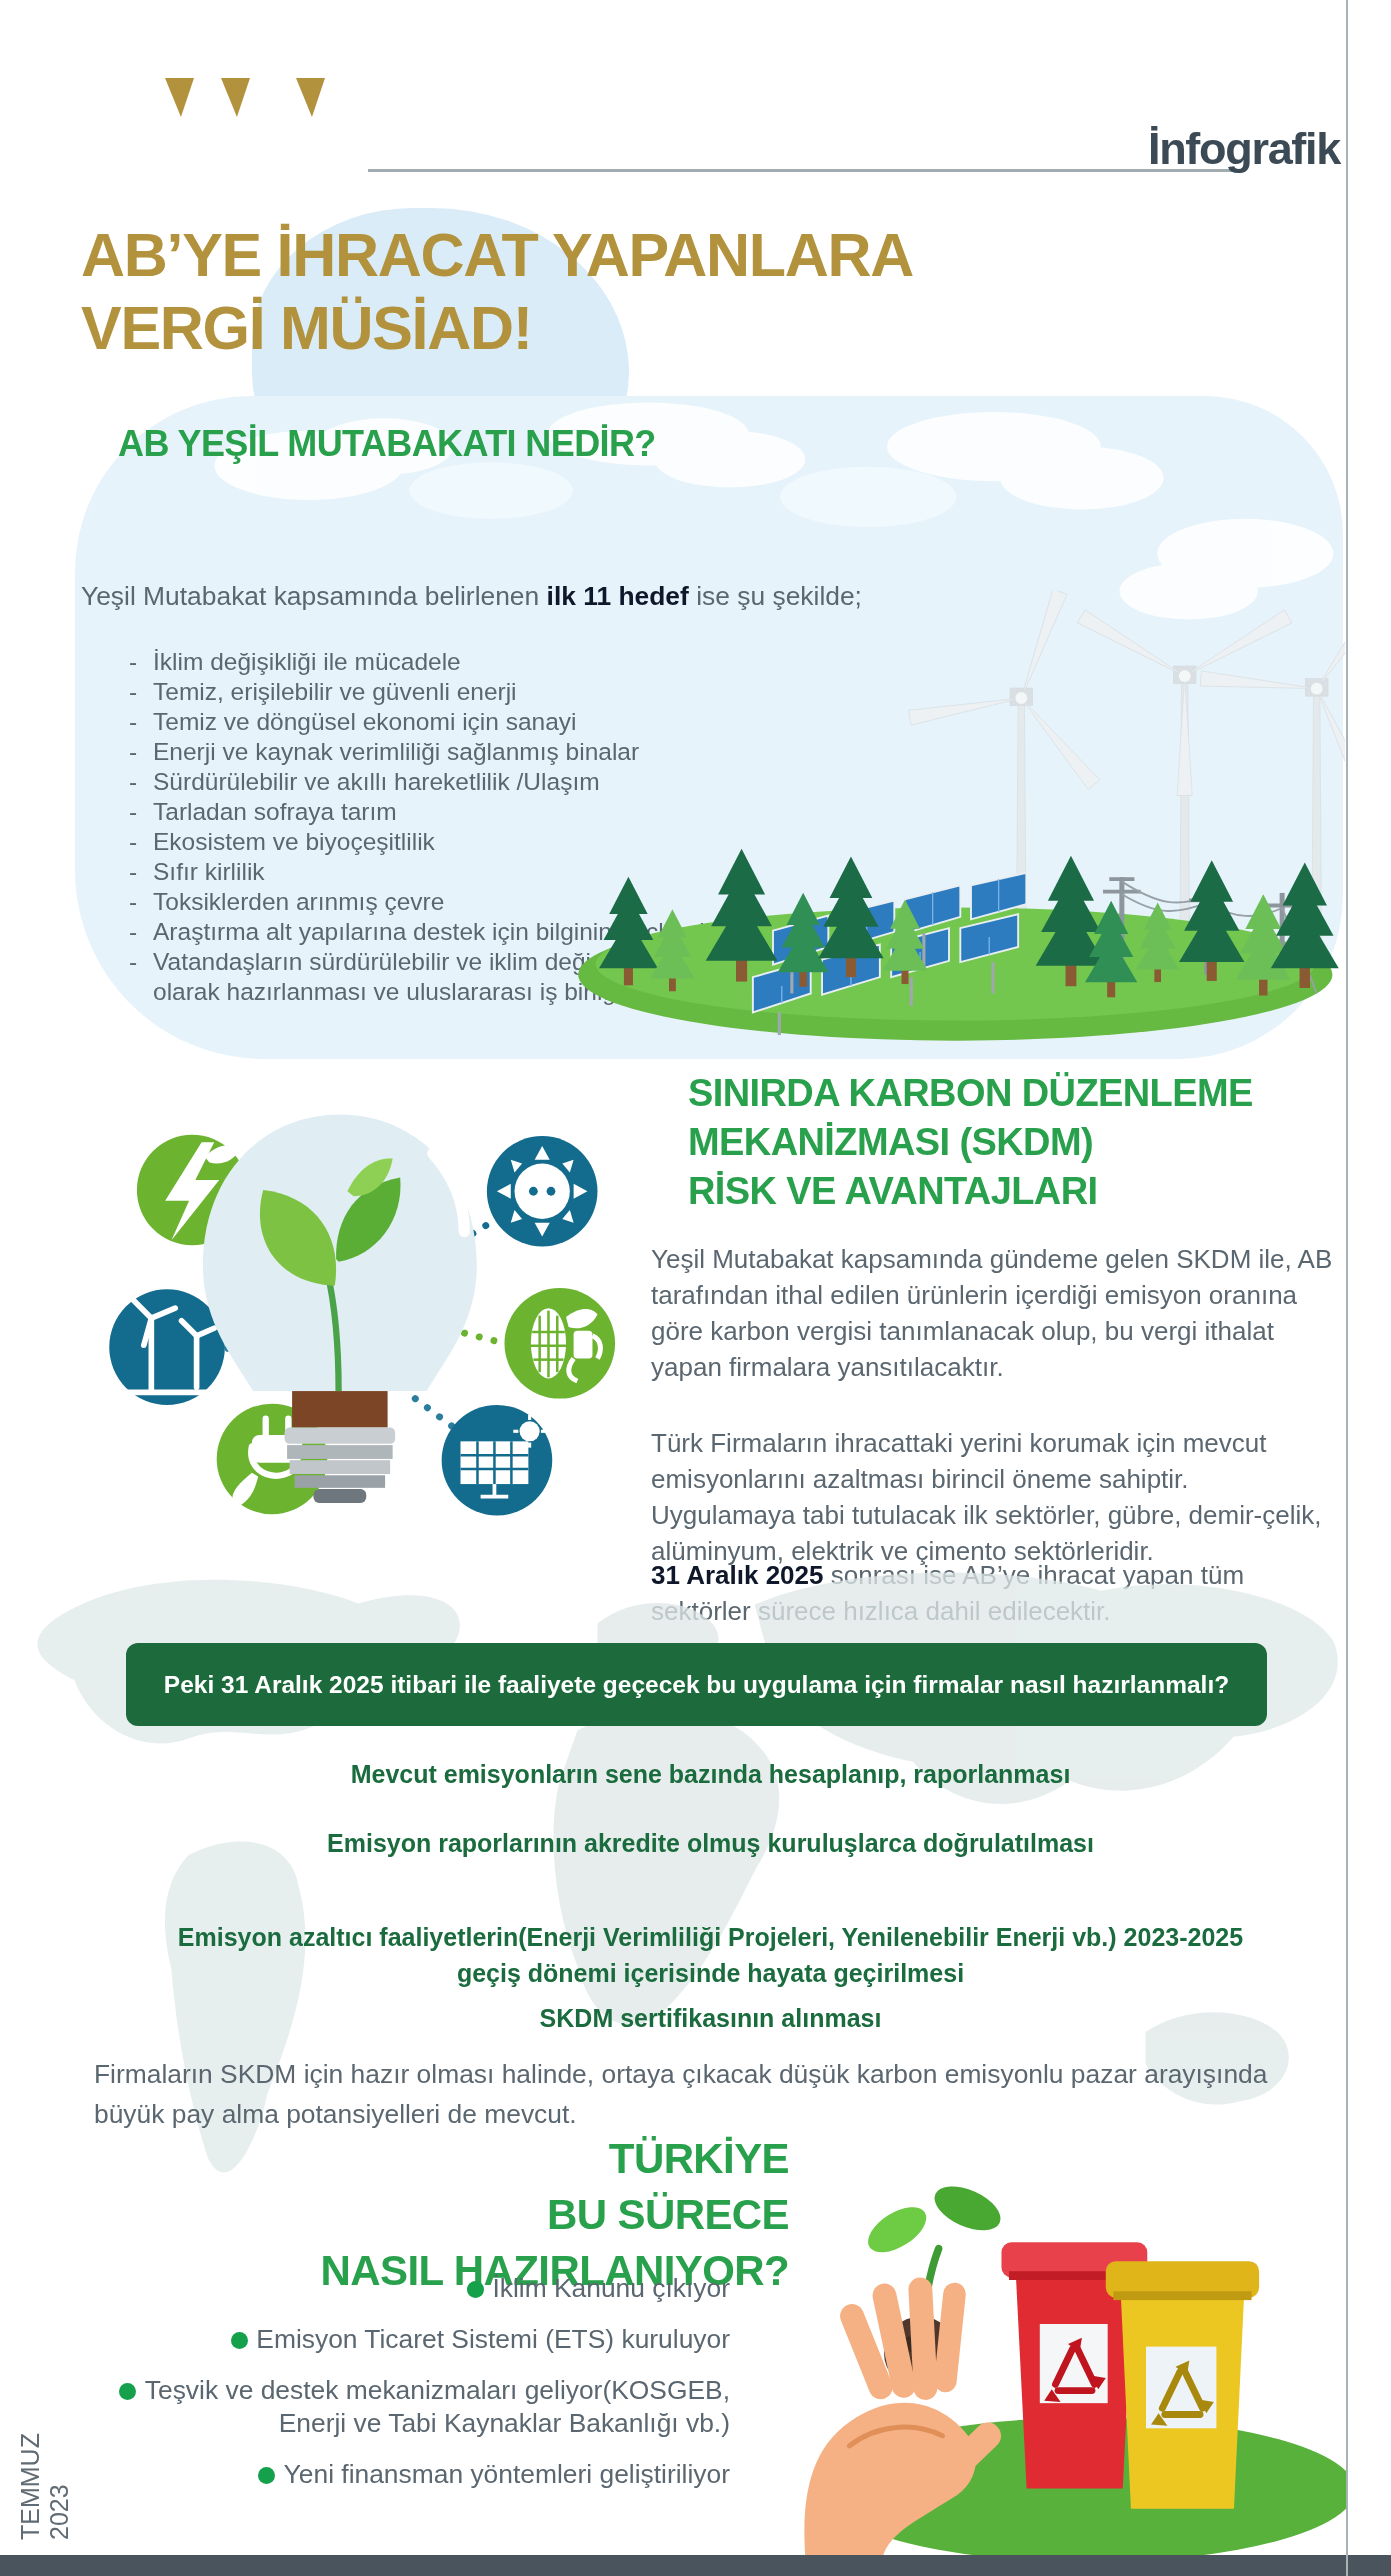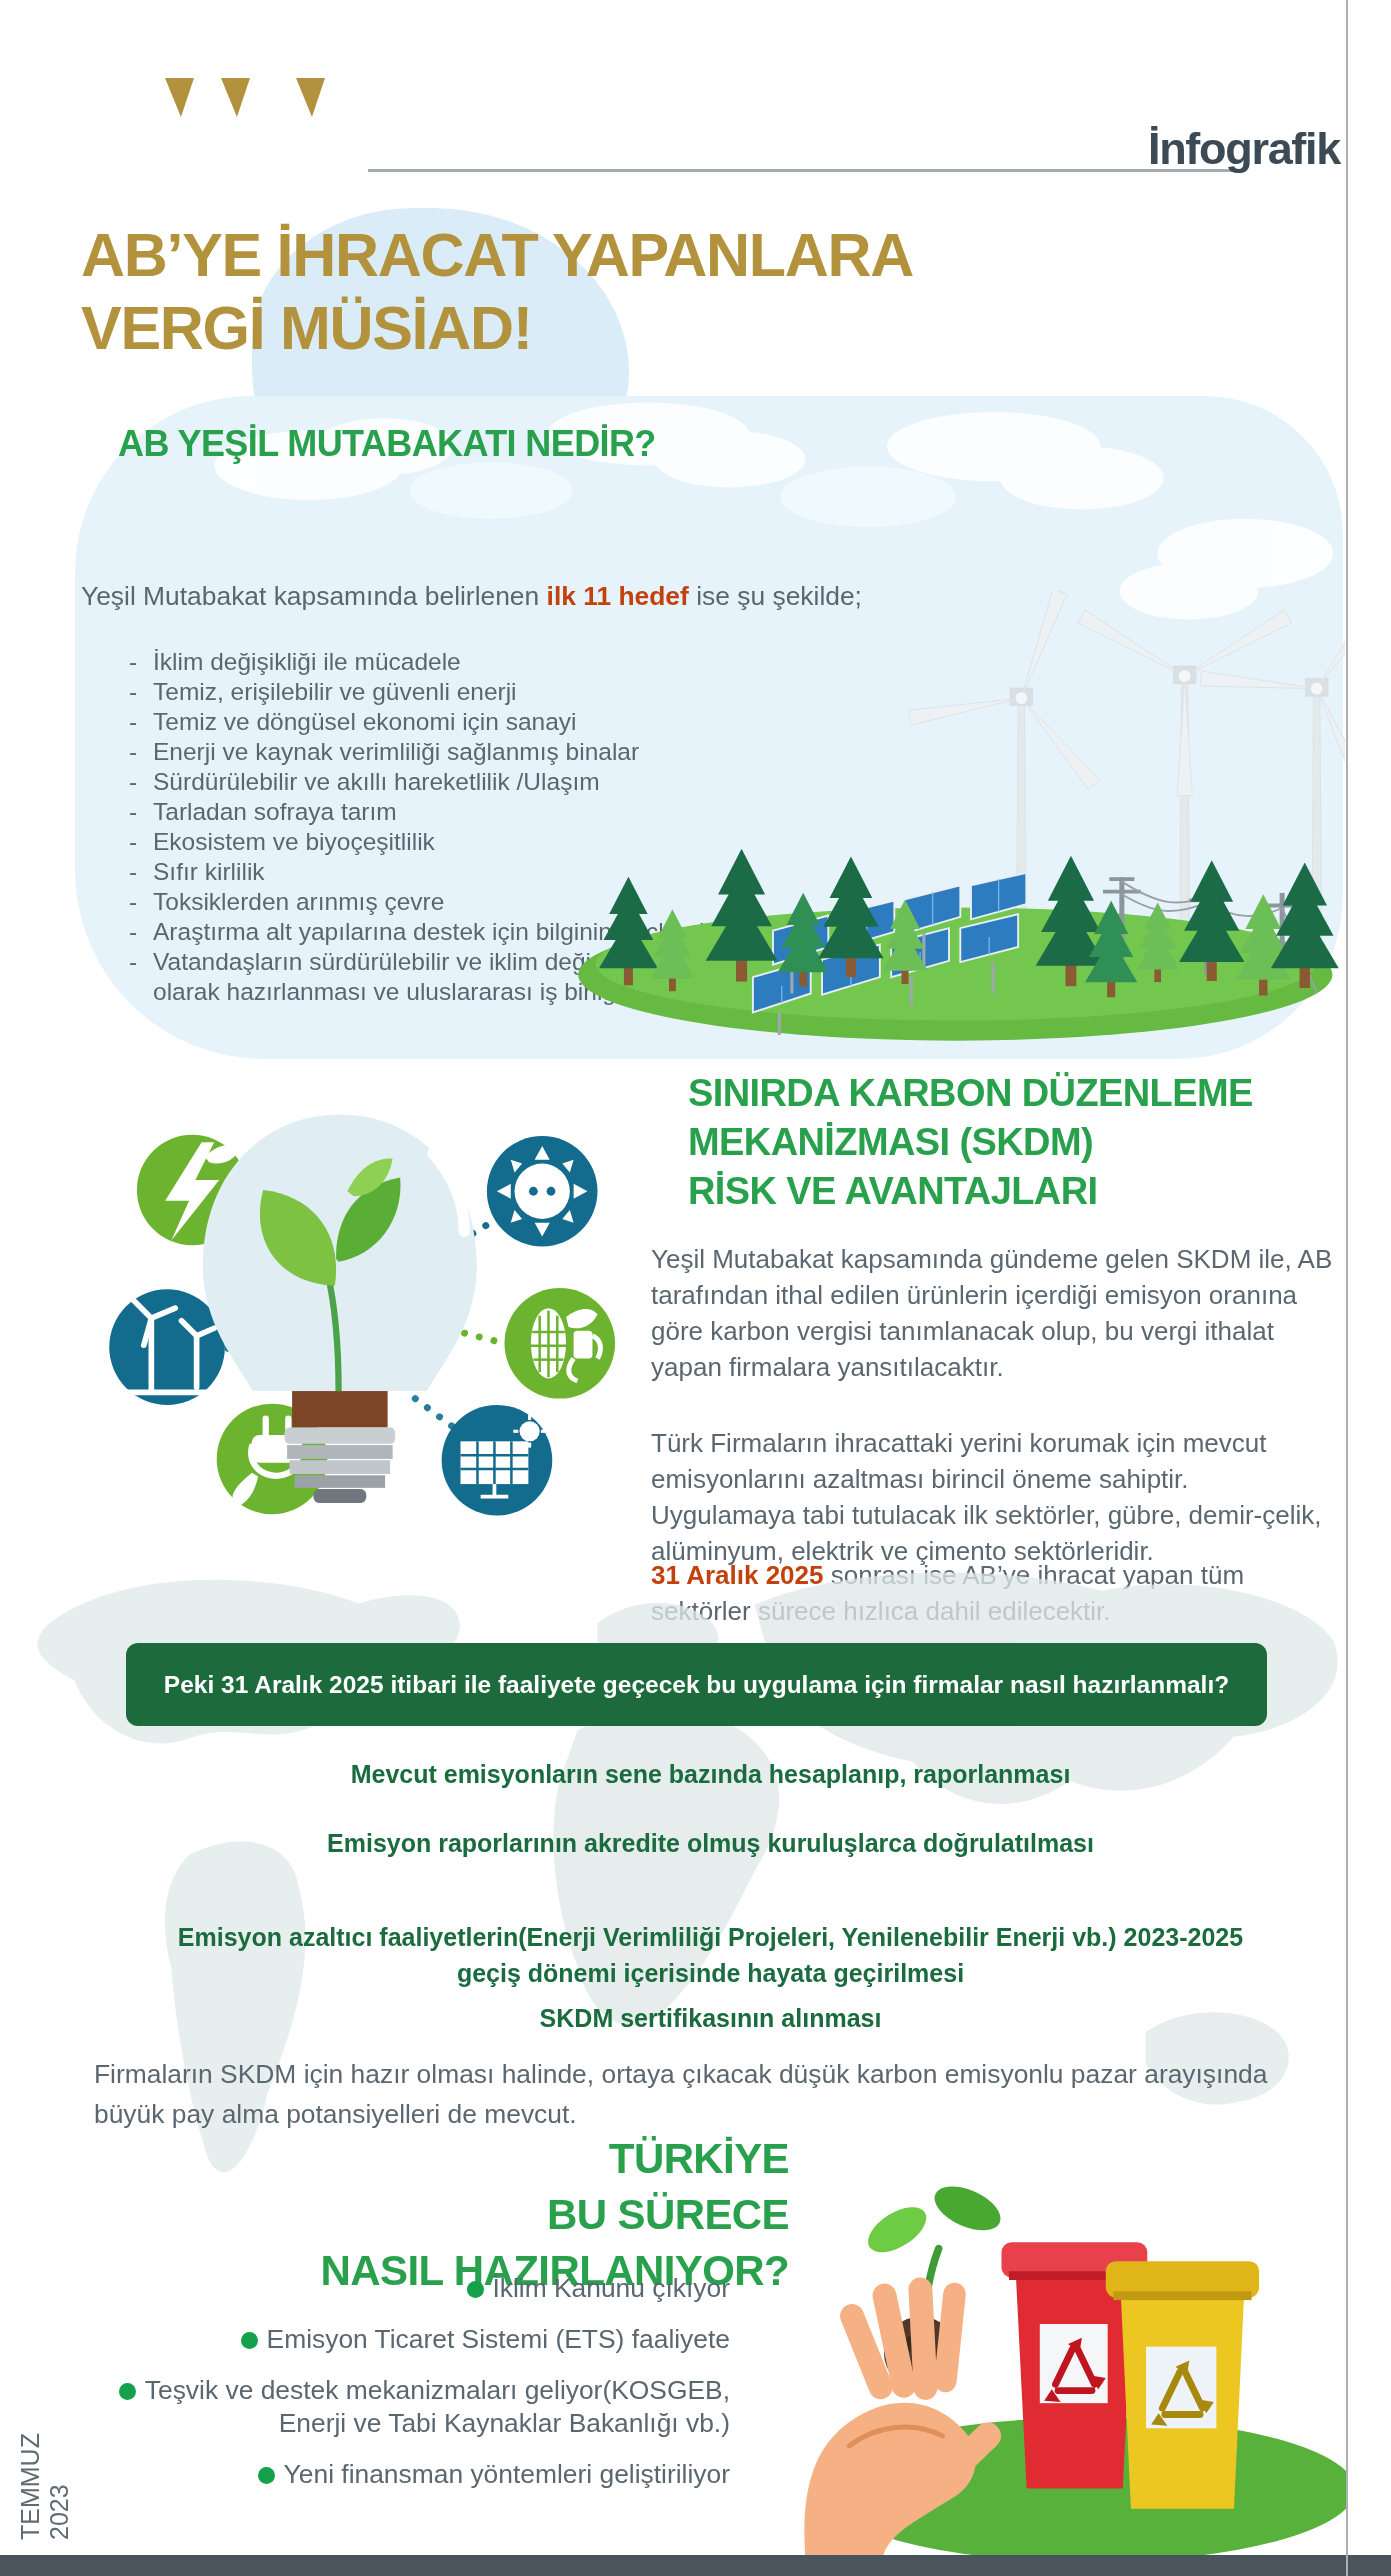--- a/index.html
+++ b/index.html
@@ -25,21 +25,21 @@
   .h-green{font-weight:900;color:#28a04c;margin-left:37px;}
   .sec1-h{left:81px;top:423px;font-size:36px;letter-spacing:-0.6px;}
   .sec1-p{left:81px;top:467px;width:1233px;font-size:26px;line-height:1.32;}
   .sec1-lead{left:81px;top:581px;font-size:26.4px;}
   .goals{left:129px;top:647px;width:1189px;font-size:24.5px;line-height:30px;
          list-style:none;margin:0;padding:0;}
   .goals li{position:relative;padding-left:24px;}
   .goals li::before{content:"-";position:absolute;left:0;top:0;}
   .skdm-h{left:651px;top:1069px;font-size:38px;line-height:1.29;letter-spacing:-0.6px;}
   .skdm-p{left:651px;width:682px;font-size:26px;line-height:1.38;}
-  .bold-ink{font-weight:bold;color:#c2410c;}
+  .bold-ink{font-weight:bold;color:#0f172a;}
   
   .banner{left:126px;top:1643px;width:1141px;height:83px;background:#1d6b3c;
           border-radius:12px;color:#ffffff;font-size:24.5px;font-weight:bold;
           display:flex;align-items:center;justify-content:center;white-space:nowrap;}
   .step{left:157px;width:1107px;text-align:center;font-size:25px;font-weight:bold;
         color:#1a6b3d;line-height:1.45;}
   .note{left:94px;top:2055px;width:1208px;font-size:26.4px;line-height:1.5;}
   
   .turkiye-h{left:252px;top:2131px;width:500px;text-align:right;font-size:42px;
              line-height:1.33;letter-spacing:-0.6px;}
@@ -412,21 +412,21 @@
   <div class="abs step" style="top:2000px;">SKDM sertifikasının alınması</div>
   <div class="abs note">Firmaların SKDM için hazır olması halinde, ortaya çıkacak düşük karbon emisyonlu pazar arayışında büyük pay alma potansiyelleri de mevcut.</div>
 
   <div class="abs turkiye-h h-green">
     <div>TÜRKİYE</div>
     <div>BU SÜRECE</div>
     <div>NASIL HAZIRLANIYOR?</div>
   </div>
   <div class="abs bullets">
     <div class="bullet"><span class="dot"></span><span>İklim Kanunu çıkıyor</span></div>
-    <div class="bullet"><span class="dot"></span><span>Emisyon Ticaret Sistemi (ETS) faaliyete</span></div>
+    <div class="bullet"><span class="dot"></span><span>Emisyon Ticaret Sistemi (ETS) kuruluyor</span></div>
     <div class="bullet"><span class="dot"></span><span>Teşvik ve destek mekanizmaları geliyor(KOSGEB, Enerji ve Tabi Kaynaklar Bakanlığı vb.)</span></div>
     <div class="bullet"><span class="dot"></span><span>Yeni finansman yöntemleri geliştiriliyor</span></div>
   </div>
 
   <svg class="abs" style="left:711px;top:2094px;" width="635" height="465" viewBox="0 0 1010 740">
     <ellipse cx="600" cy="630" rx="425" ry="115" fill="#57b13a"></ellipse>
 
     <g>
       <polygon points="485,290 672,290 655,628 502,628" fill="#e12b33"></polygon>
       <rect x="462" y="236" width="232" height="56" rx="16" fill="#e8414b"></rect>

